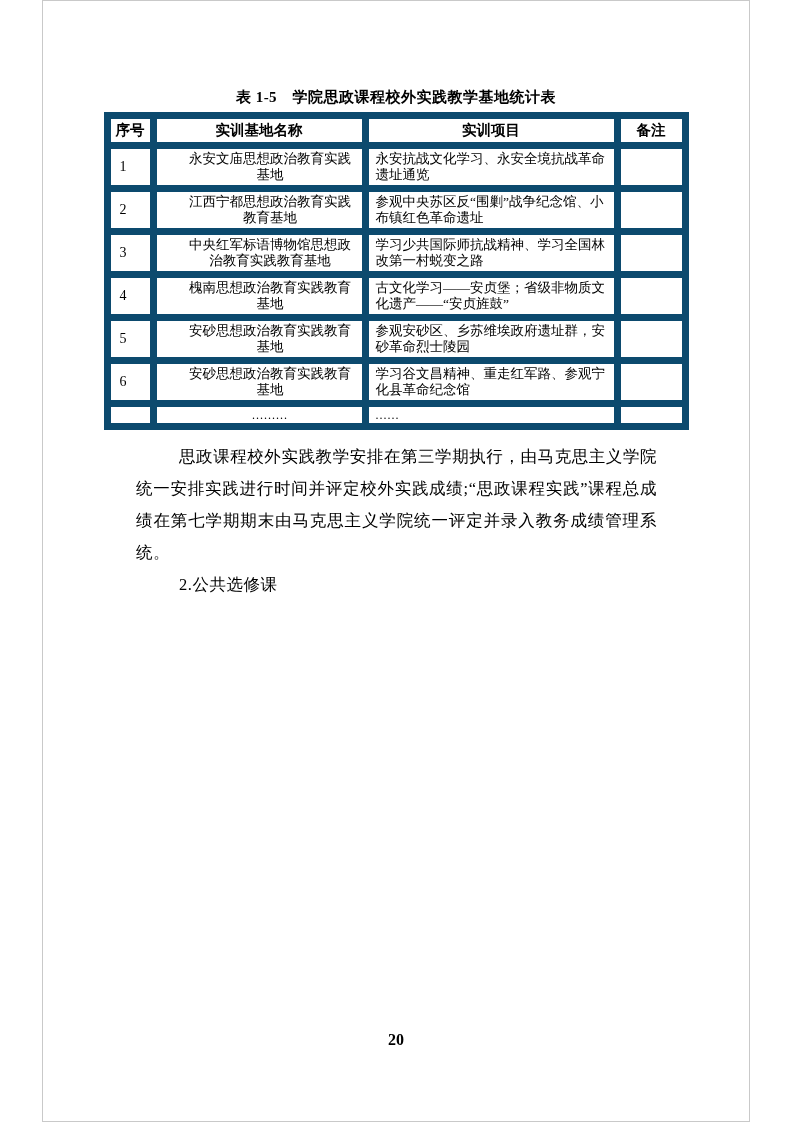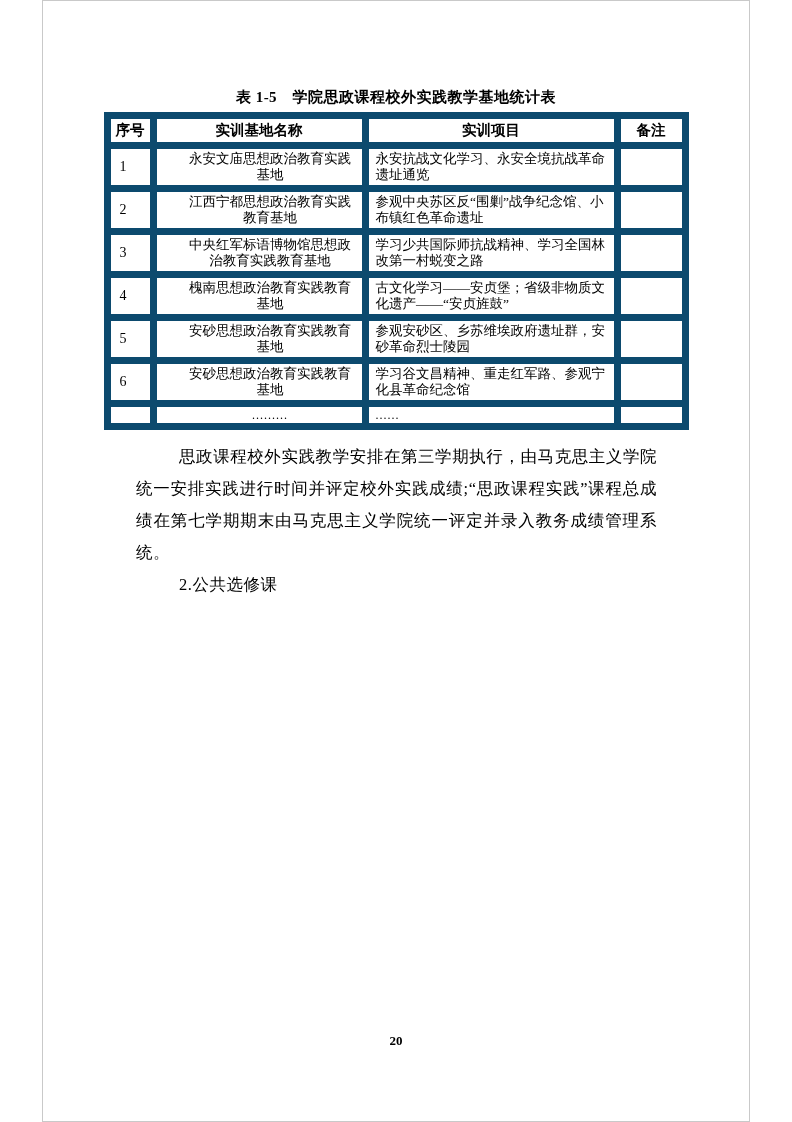--- a/index.html
+++ b/index.html
@@ -61,21 +61,21 @@
     text-align: justify;
     letter-spacing: 0.5px;
   }
   .body-text p { margin: 0; text-indent: 43px; }
   .page-number {
     position: absolute;
     left: 0;
     right: 0;
     bottom: 72px;
     text-align: center;
-    font-size: 13px;
+    font-size: 16px;
     font-weight: bold;
     font-family: "Liberation Serif", "DejaVu Serif", serif;
   }
 </style>
 </head>
 <body>
 
 <div class="page">
 
   <div class="doc-title">表 1-5　学院思政课程校外实践教学基地统计表</div>

